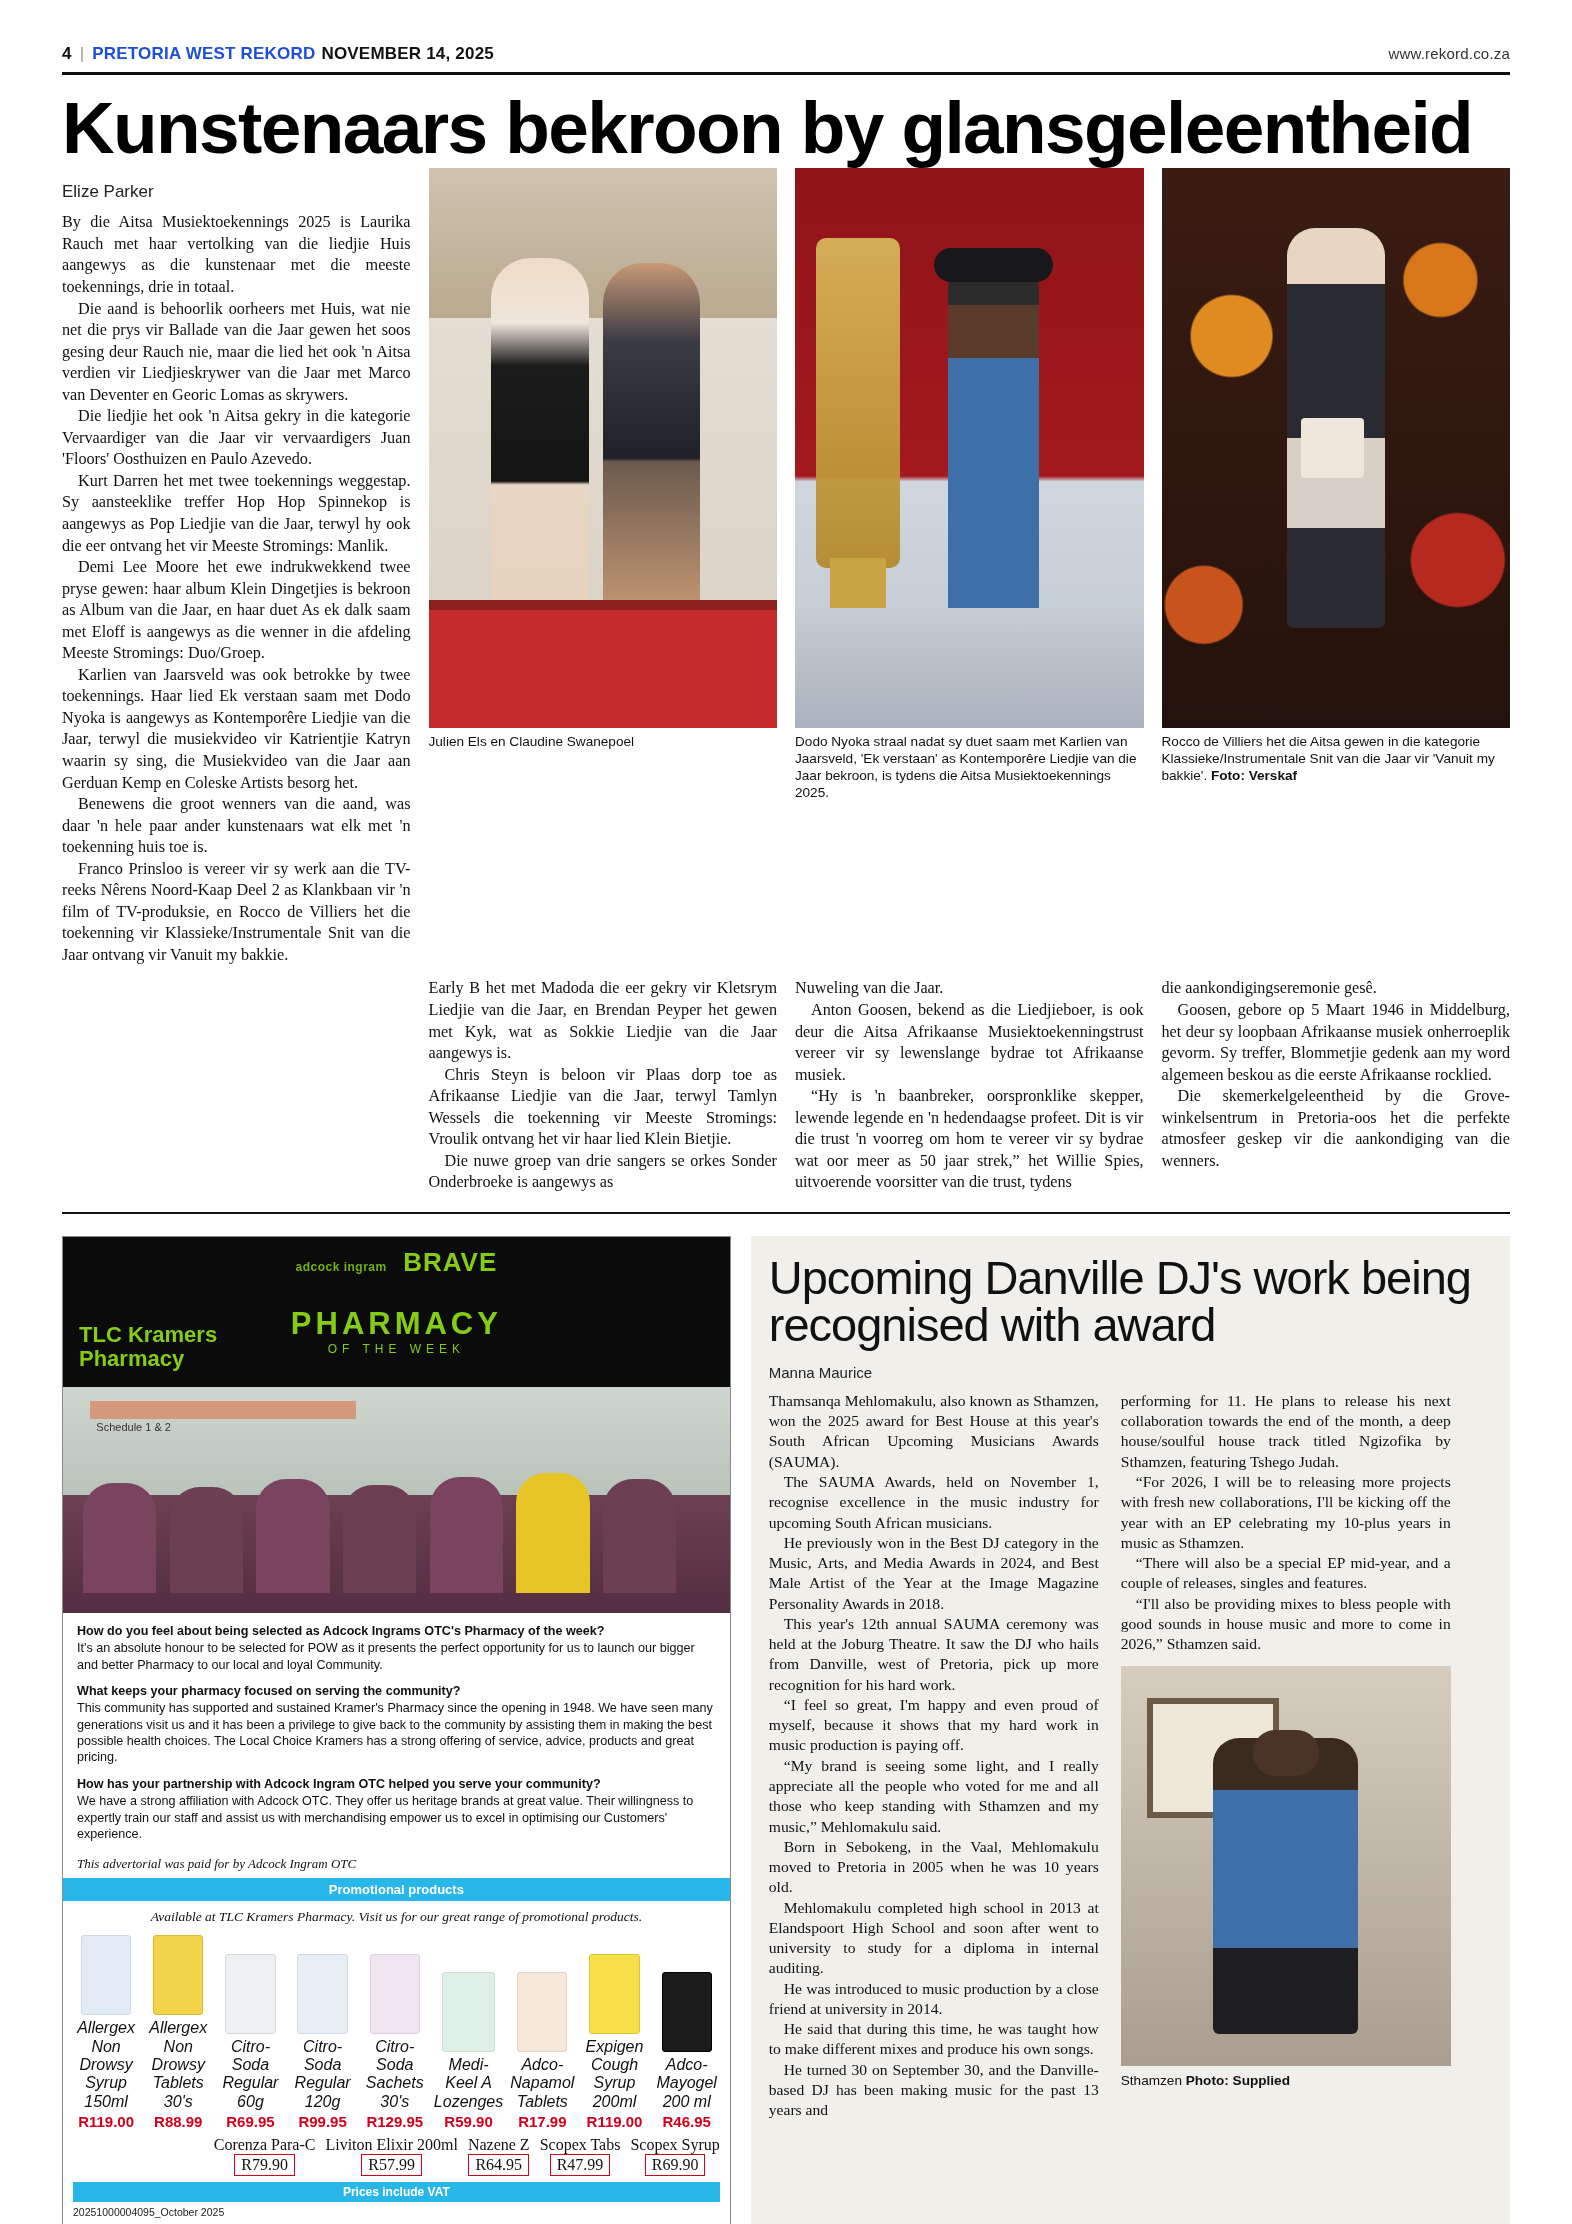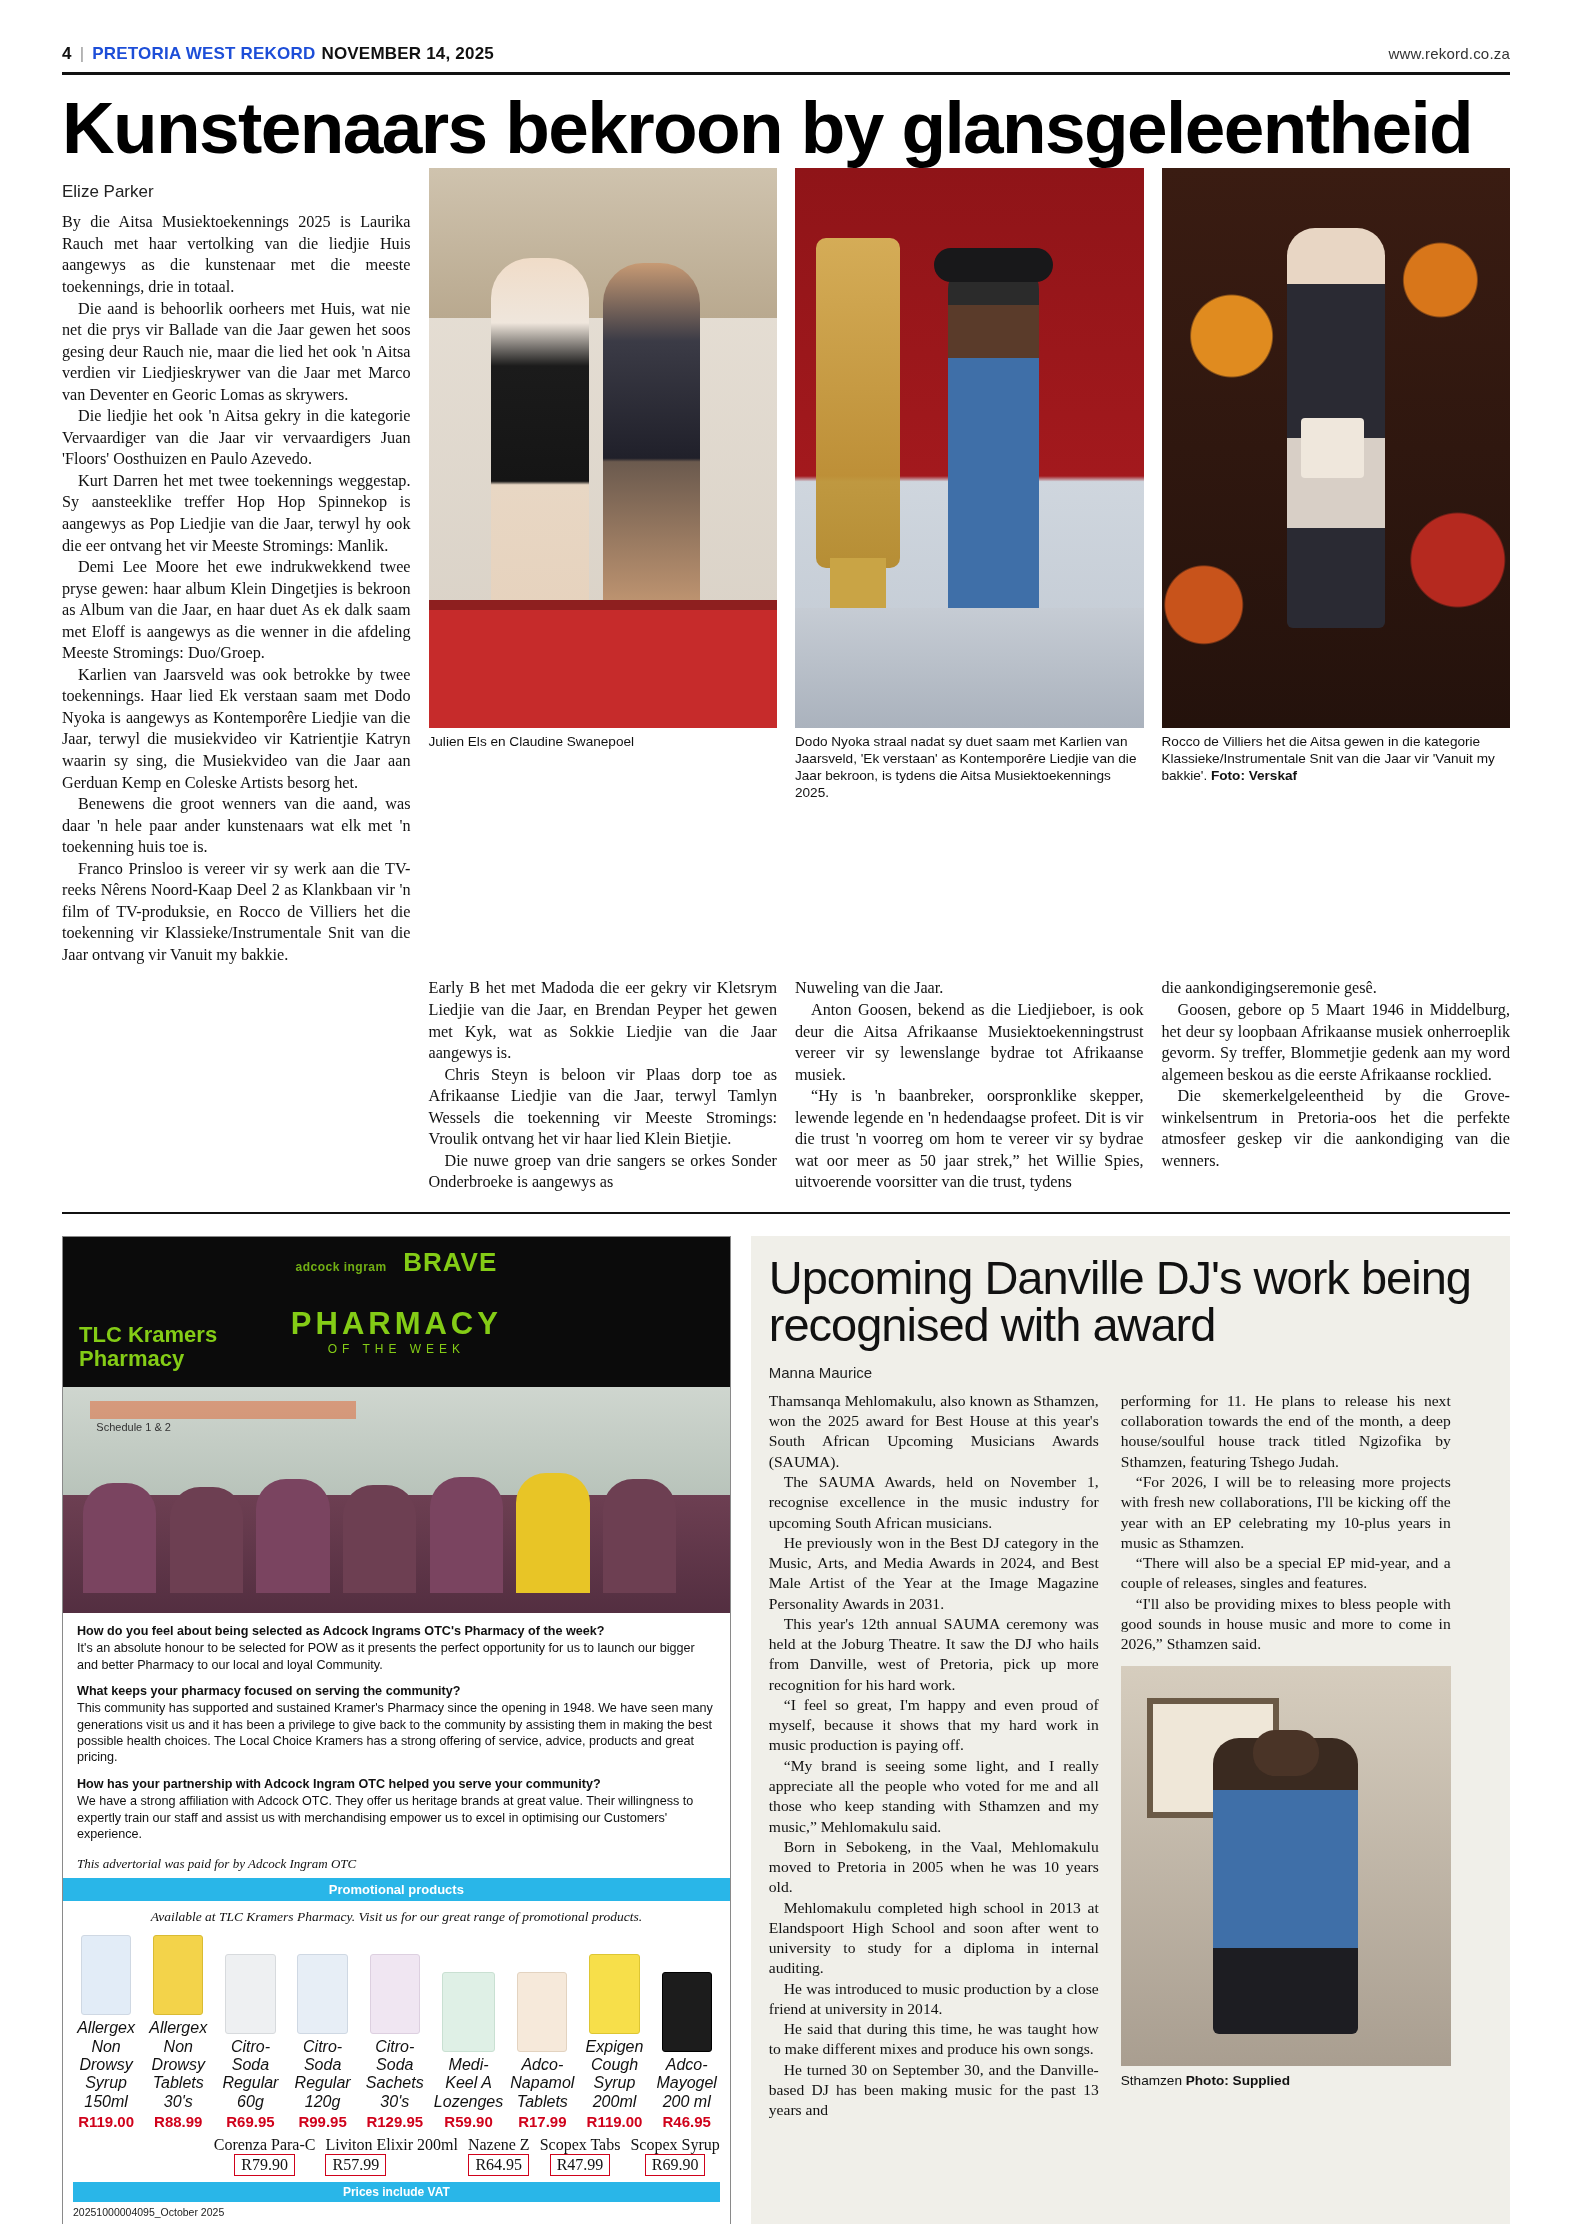--- a/index.html
+++ b/index.html
@@ -286,21 +286,21 @@
             <div class="nm">Adco-Mayogel 200 ml</div>
             <div class="pr">R46.95</div>
           </div>
         </div>
 
         <div style="display:flex;gap:10px;justify-content:flex-end;margin-top:6px;">
           <div style="text-align:center;">
             <div class="nm">Corenza Para-C</div>
             <div class="pr"><span class="price-box">R79.90</span></div>
           </div>
-          <div style="text-align:left;">
+          <div style="text-align:center;">
             <div class="nm">Liviton Elixir 200ml</div>
             <div class="pr"><span class="price-box">R57.99</span></div>
           </div>
           <div style="text-align:center;">
             <div class="nm">Nazene Z</div>
             <div class="pr"><span class="price-box">R64.95</span></div>
           </div>
           <div style="text-align:center;">
             <div class="nm">Scopex Tabs</div>
             <div class="pr"><span class="price-box">R47.99</span></div>
@@ -316,21 +316,21 @@
       <div class="ad-code">20251000004095_October 2025</div>
     </div>
 
     <div class="rightcol">
       <div class="head2">Upcoming Danville DJ's work being recognised with award</div>
       <div class="byline2">Manna Maurice</div>
       <div class="two-col">
         <div class="tc">
           <p class="first">Thamsanqa Mehlomakulu, also known as Sthamzen, won the 2025 award for Best House at this year's South African Upcoming Musicians Awards (SAUMA).</p>
           <p>The SAUMA Awards, held on November 1, recognise excellence in the music industry for upcoming South African musicians.</p>
-          <p>He previously won in the Best DJ category in the Music, Arts, and Media Awards in 2024, and Best Male Artist of the Year at the Image Magazine Personality Awards in 2031.</p>
+          <p>He previously won in the Best DJ category in the Music, Arts, and Media Awards in 2024, and Best Male Artist of the Year at the Image Magazine Personality Awards in 2018.</p>
           <p>This year's 12th annual SAUMA ceremony was held at the Joburg Theatre. It saw the DJ who hails from Danville, west of Pretoria, pick up more recognition for his hard work.</p>
           <p>“I feel so great, I'm happy and even proud of myself, because it shows that my hard work in music production is paying off.</p>
           <p>“My brand is seeing some light, and I really appreciate all the people who voted for me and all those who keep standing with Sthamzen and my music,” Mehlomakulu said.</p>
           <p>Born in Sebokeng, in the Vaal, Mehlomakulu moved to Pretoria in 2005 when he was 10 years old.</p>
           <p>Mehlomakulu completed high school in 2013 at Elandspoort High School and soon after went to university to study for a diploma in internal auditing.</p>
           <p>He was introduced to music production by a close friend at university in 2014.</p>
           <p>He said that during this time, he was taught how to make different mixes and produce his own songs.</p>
           <p>He turned 30 on September 30, and the Danville-based DJ has been making music for the past 13 years and</p>
         </div>
         <div class="tc">

